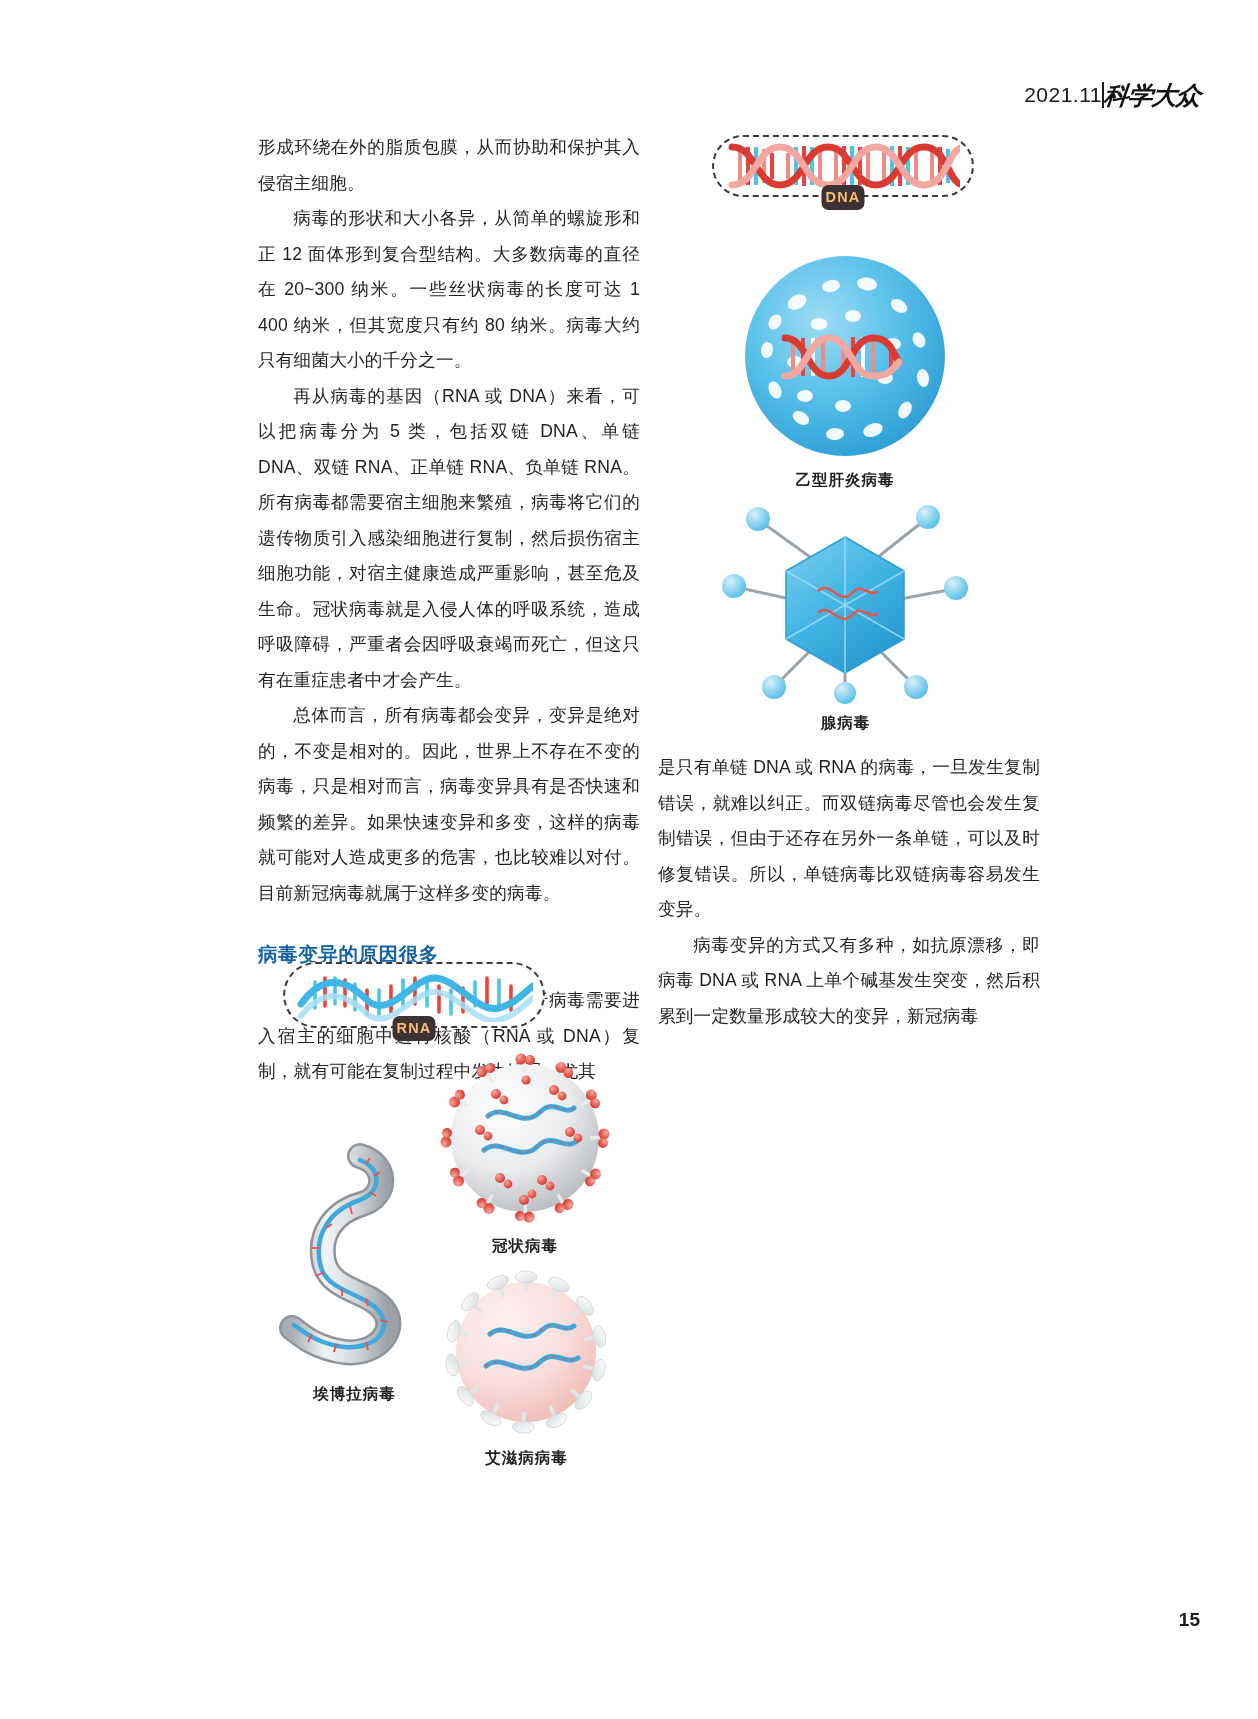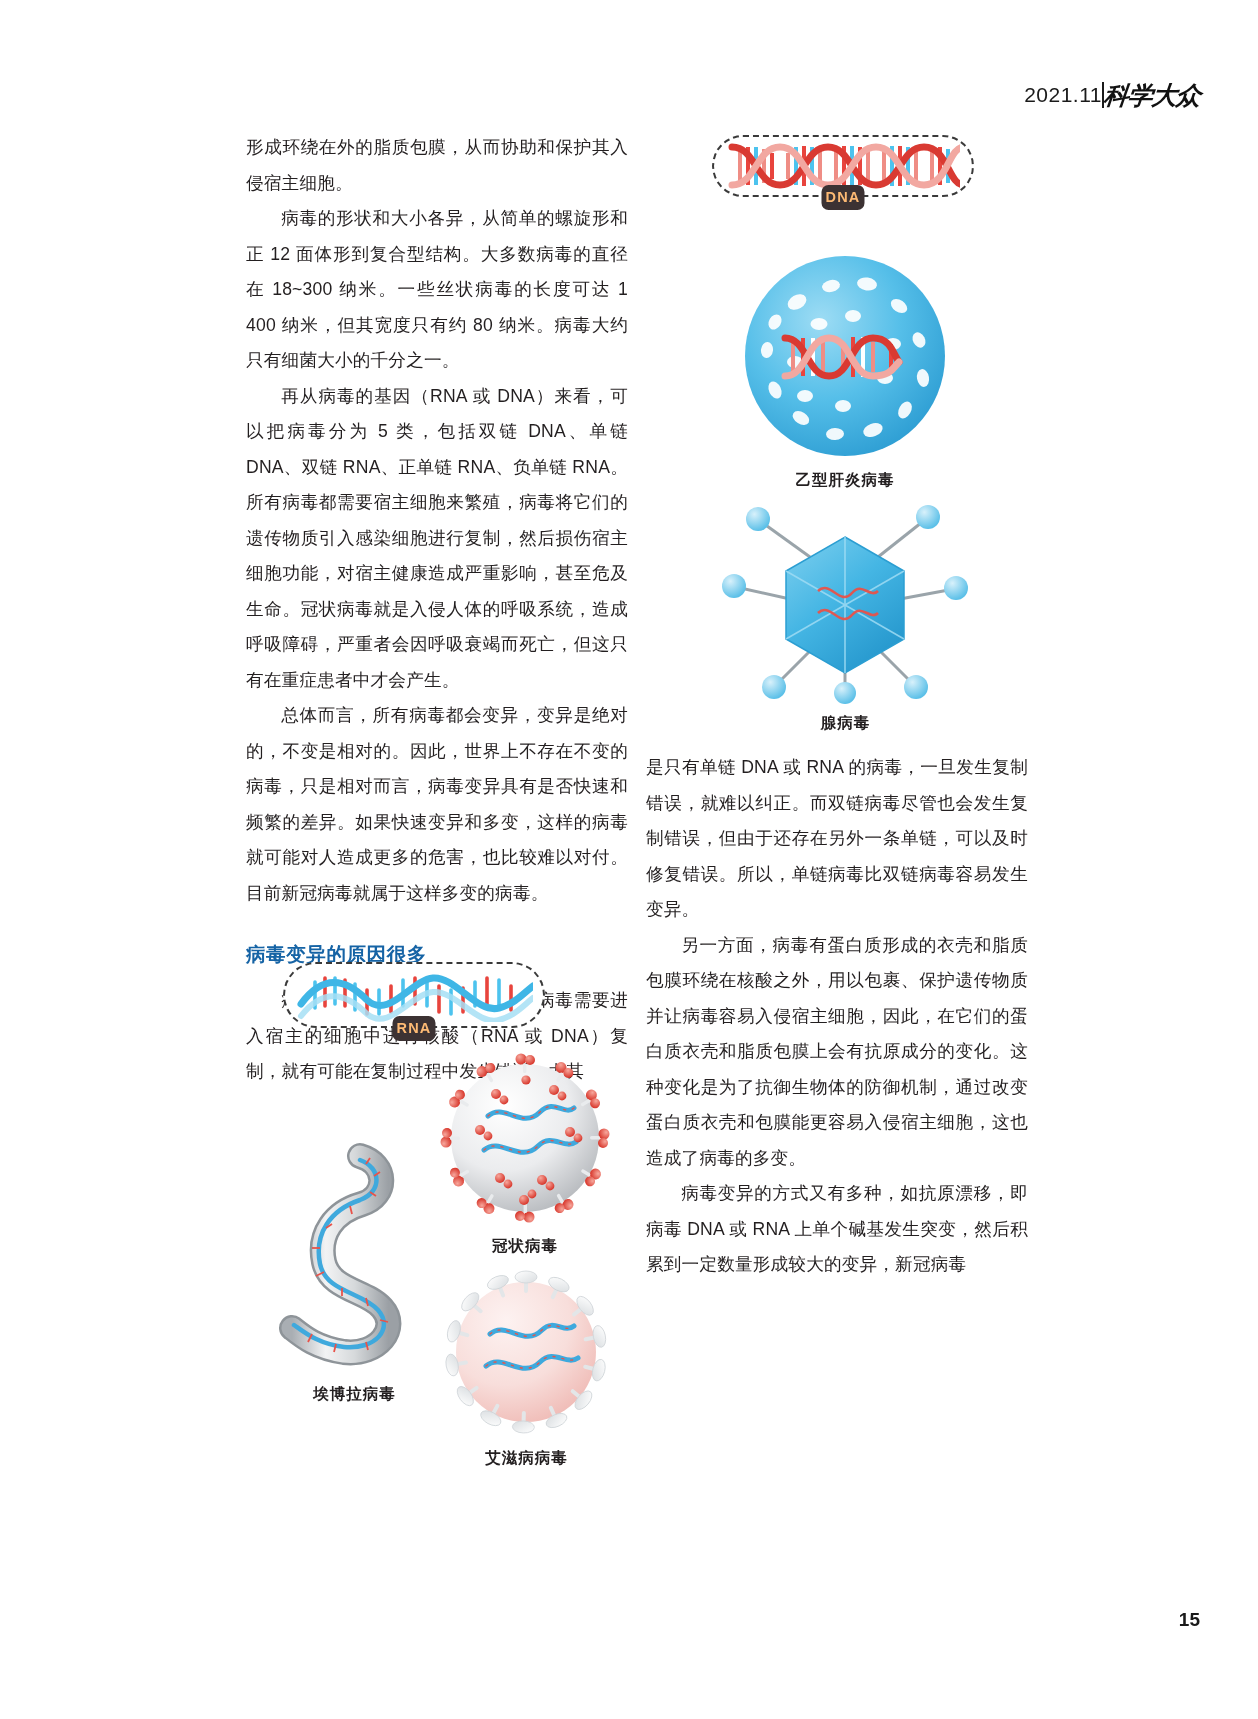--- a/index.html
+++ b/index.html
@@ -49,21 +49,21 @@
     font-style: italic;
     letter-spacing: -1px;
     color: #111;
     transform: skewX(-6deg);
   }
 
   
   .cols {
     position: absolute;
     top: 130px;
-    left: 246px;
+    left: 258px;
     width: 782px;
     height: 1420px;
   }
   .col {
     position: absolute;
     top: 0;
     width: 382px;
   }
   .col-left  { left: 0; }
   .col-right { left: 400px; }
@@ -142,35 +142,34 @@
   <div class="runhead">
     <span class="issue">2021.11</span>
     <span class="rule"></span>
     <span class="logo">科学大众</span>
   </div>
 
   <div class="cols">
 
     <div class="col col-left">
       <p class="body">形成环绕在外的脂质包膜，从而协助和保护其入侵宿主细胞。</p>
-      <p class="body indent">病毒的形状和大小各异，从简单的螺旋形和正 12 面体形到复合型结构。大多数病毒的直径在 18~300 纳米。一些丝状病毒的长度可达 1 400 纳米，但其宽度只有约 80 纳米。病毒大约只有细菌大小的千分之一。</p>
+      <p class="body indent">病毒的形状和大小各异，从简单的螺旋形和正 12 面体形到复合型结构。大多数病毒的直径在 20~300 纳米。一些丝状病毒的长度可达 1 400 纳米，但其宽度只有约 80 纳米。病毒大约只有细菌大小的千分之一。</p>
       <p class="body indent">再从病毒的基因（RNA 或 DNA）来看，可以把病毒分为 5 类，包括双链 DNA、单链 DNA、双链 RNA、正单链 RNA、负单链 RNA。所有病毒都需要宿主细胞来繁殖，病毒将它们的遗传物质引入感染细胞进行复制，然后损伤宿主细胞功能，对宿主健康造成严重影响，甚至危及生命。冠状病毒就是入侵人体的呼吸系统，造成呼吸障碍，严重者会因呼吸衰竭而死亡，但这只有在重症患者中才会产生。</p>
       <p class="body indent">总体而言，所有病毒都会变异，变异是绝对的，不变是相对的。因此，世界上不存在不变的病毒，只是相对而言，病毒变异具有是否快速和频繁的差异。如果快速变异和多变，这样的病毒就可能对人造成更多的危害，也比较难以对付。目前新冠病毒就属于这样多变的病毒。</p>
 
       <h2 class="sec">病毒变异的原因很多</h2>
 
       <p class="body indent">病毒发生变异有多种原因。由于病毒需要进入宿主的细胞中进行核酸（RNA 或 DNA）复制，就有可能在复制过程中发生错误。尤其</p>
     </div>
 
     <div class="col col-right">
 
       <div style="height:620px"></div>
 
       <p class="body">是只有单链 DNA 或 RNA 的病毒，一旦发生复制错误，就难以纠正。而双链病毒尽管也会发生复制错误，但由于还存在另外一条单链，可以及时修复错误。所以，单链病毒比双链病毒容易发生变异。</p>
-      <p class="body indent">另一方面，病毒有蛋白质形成的衣壳和脂质包膜环绕在核酸之外，用以包裹、保护遗传物质并让病毒容易入侵宿主细胞，因此，在它们的蛋白质衣壳和脂质包膜上会有抗原成分的变化。这种变化是为了抗御生物体的防御机制，通过改变蛋白质衣壳和包膜能更容易入侵宿主细胞，这也造成了病毒的多变。</p>
 
 
       <p class="body indent">病毒变异的方式又有多种，如抗原漂移，即病毒 DNA 或 RNA 上单个碱基发生突变，然后积累到一定数量形成较大的变异，新冠病毒</p>
     </div>
   </div>
 
   <div class="fig" style="left:712px; top:135px; width:262px;">
     <div class="capsule" style="height:62px;">
       <svg viewBox="0 0 258 58" width="258" height="58">
         <defs>

